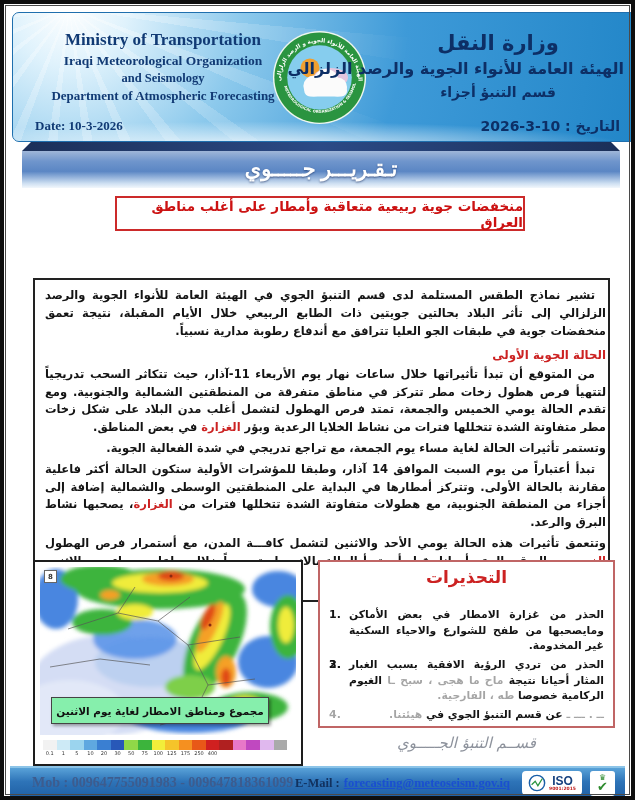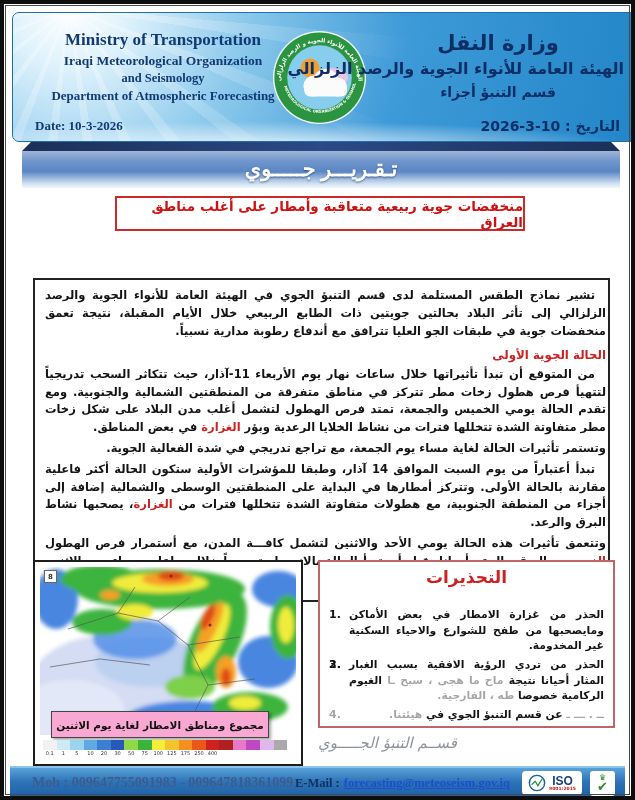--- a/index.html
+++ b/index.html
@@ -53,38 +53,38 @@
             color:#141414;font-size:11.5px;font-weight:bold;line-height:1.55;overflow:hidden;background:#fff;margin-top:42px;}
   .main-box p{margin:0 0 3px 0;text-indent:11px;}
   .main-box p.cont{text-indent:0;margin-top:0;}
   .main-box h3{margin:6px 0 1px 0;color:#cc2222;font-size:11.8px;}
   .red-w{color:#cc2222;}
 
   
   .map-box{position:absolute;left:29px;top:556px;width:270px;height:206px;border:2px solid #1d1d1d;
            box-sizing:border-box;background:#fff;padding:5px;}
   .map-box svg.map{display:block;width:100%;height:168px;}
-  .map-caption{position:absolute;left:16px;bottom:26px;width:216px;height:25px;background:#f9a8d4;
+  .map-caption{position:absolute;left:16px;bottom:40px;width:216px;height:25px;background:#86efac;
                border:1px solid #444;box-shadow:2px 2px 3px rgba(0,0,0,.35);display:flex;align-items:center;
                justify-content:center;font-size:10.5px;font-weight:bold;direction:rtl;color:#111;}
   .map-scale{position:absolute;left:8px;right:14px;bottom:5px;height:19px;display:flex;}
   .map-scale .sc{flex:1;height:10px;position:relative;}
   .map-scale .sc span{position:absolute;top:10px;left:50%;transform:translateX(-50%);font-size:5px;color:#333;}
   .map-mini{position:absolute;left:9px;top:8px;width:11px;height:11px;border:1px solid #666;background:#fff;
             font-size:7px;color:#333;display:flex;align-items:center;justify-content:center;font-weight:bold;}
 
   
   .warn-box{position:absolute;left:314px;top:556px;width:297px;height:168px;border:2px solid #c06565;
             box-sizing:border-box;background:#fff;padding:5px 9px 4px 9px;direction:rtl;}
   .warn-title{text-align:center;color:#cc2222;font-weight:bold;font-size:17px;margin-bottom:20px;}
   .warn-item{position:relative;padding-left:20px;font-size:10.8px;font-weight:bold;color:#141414;
              line-height:1.45;text-align:justify;margin-bottom:3px;}
   .warn-item .num{position:absolute;left:0;top:0;direction:ltr;font-size:11px;}
   .faded{opacity:.38;filter:blur(.5px);}
-  .sig{position:absolute;left:314px;top:730px;width:297px;text-align:left;color:#8d929c;
+  .sig{position:absolute;left:314px;top:730px;width:297px;text-align:center;color:#8d929c;
        font-size:15px;font-style:italic;letter-spacing:1px;direction:rtl;}
 
   
   .footer{position:absolute;left:6px;right:6px;top:762px;height:30px;
           background:linear-gradient(180deg,#59a2d8 0%,#2e74b8 45%,#1f5fa4 100%);
           border-top:2px solid #8cc4e8;display:flex;align-items:center;z-index:55;}
   .f-mob{margin-left:22px;color:#3d5c8e;font-family:"Liberation Serif",serif;font-weight:bold;font-size:14px;}
   .f-mail{margin-left:auto;color:#12315e;font-family:"Liberation Serif",serif;font-weight:bold;font-size:12.5px;}
   .f-link{color:#1a4fd0;text-decoration:underline;font-family:"Liberation Serif",serif;font-weight:bold;font-size:12.5px;margin-left:4px;}
   .iso{margin-left:12px;width:60px;height:24px;background:#fff;border-radius:4px;display:flex;align-items:center;

